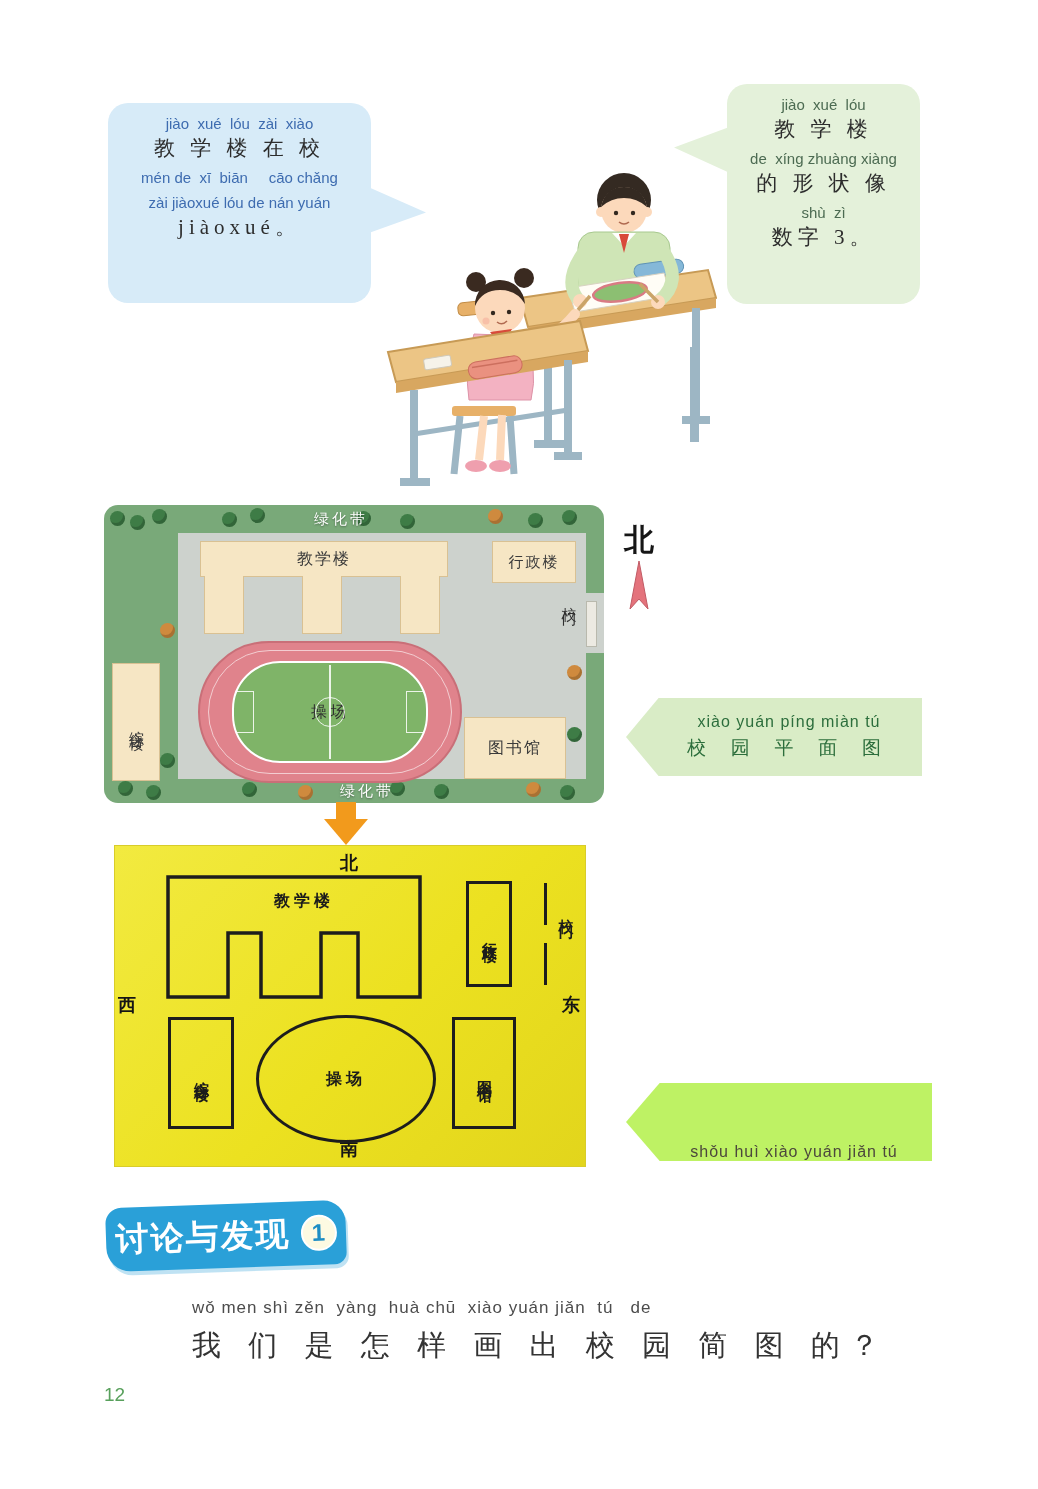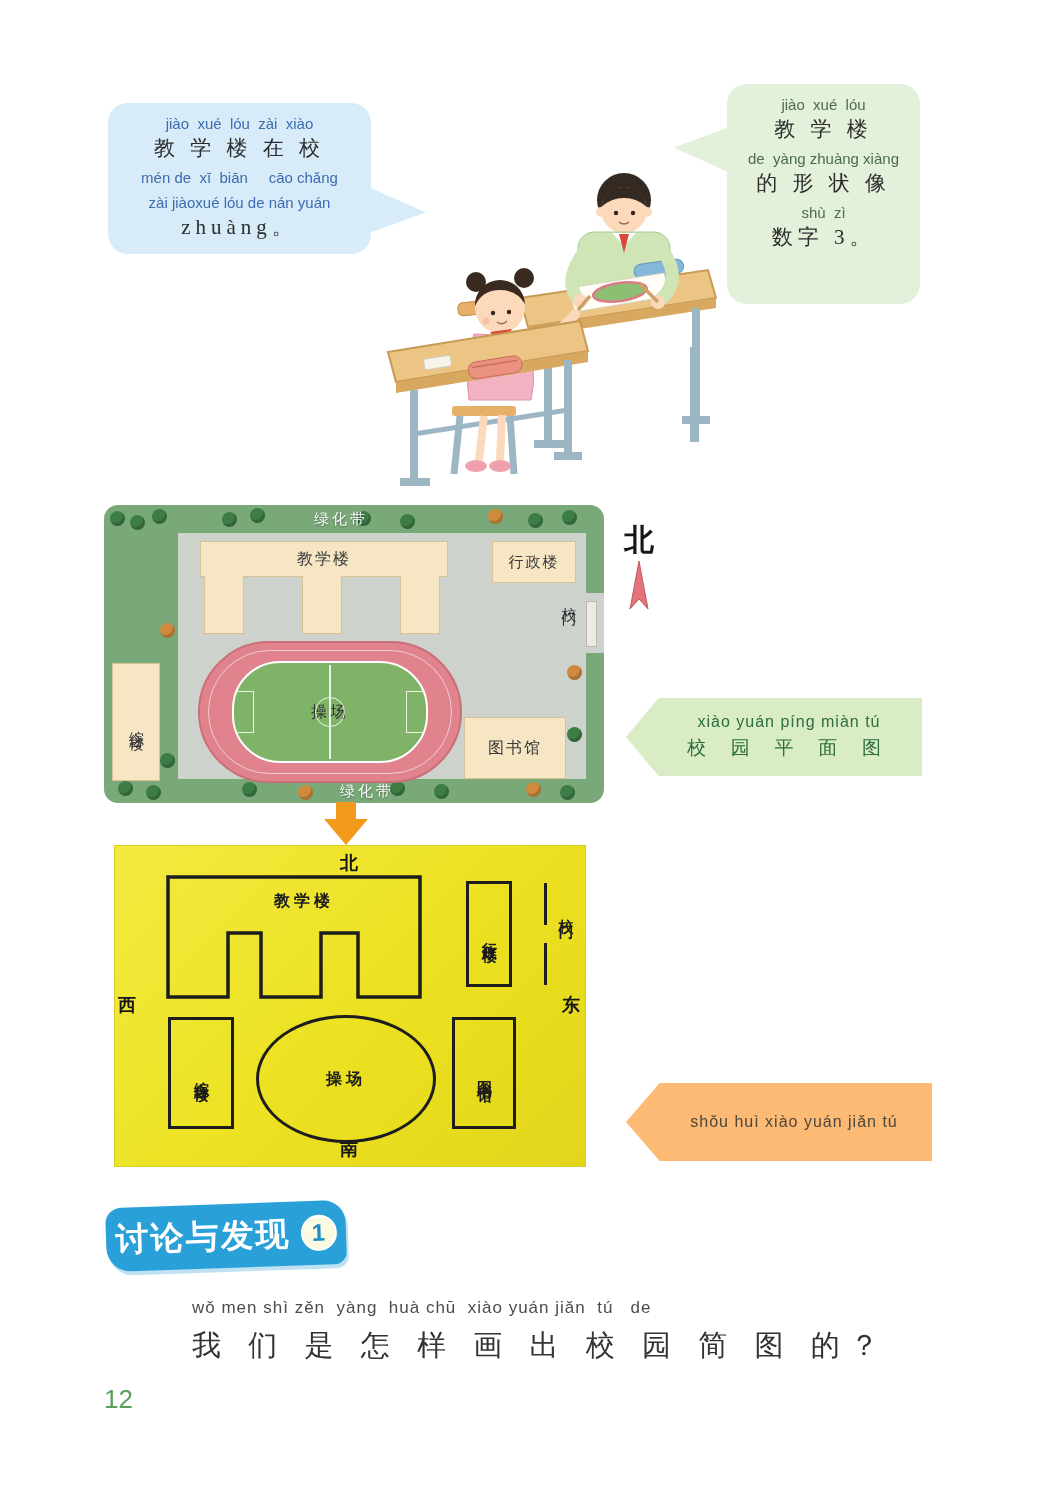--- a/index.html
+++ b/index.html
@@ -6,21 +6,21 @@
   html,body { background:#fff; }
   body { font-family:"Liberation Sans","DejaVu Sans",sans-serif; }
   .page { position:relative; width:1038px; height:1489px; background:#ffffff; overflow:hidden; }
 
   
   .bubble { position:absolute; border-radius:20px; text-align:center; z-index:2; padding-top:12px; }
   .bubble .line { margin-bottom:6px; }
   .bubble .pinyin { display:block; font-size:15px; white-space:pre; line-height:1.25; }
   .bubble .hanzi  { display:block; font-size:21px; color:#2d2d2d; letter-spacing:5px;
                     font-family:"Liberation Serif","DejaVu Serif",serif; line-height:1.4; }
-  .bubble-left  { left:108px; top:103px; width:263px; height:151px; background:#d7ebf8; }
+  .bubble-left  { left:108px; top:103px; width:263px; height:200px; background:#d7ebf8; }
   .bubble-left .pinyin { color:#3e6cb0; }
   .bubble-right { left:727px; top:84px;  width:193px; height:220px; background:#e4f1da; }
   .bubble-right .pinyin { color:#4c6b52; }
   .tail { position:absolute; z-index:3; }
   .tail-left  { left:366px; top:186px; width:60px; height:48px; background:#d7ebf8;
                 clip-path:polygon(0 0,100% 55%,0 100%); }
   .tail-right { left:674px; top:126px; width:58px; height:48px; background:#e4f1da;
                 clip-path:polygon(100% 0,0 45%,100% 100%); }
 
   
@@ -62,21 +62,21 @@
                         font-family:"Liberation Serif","DejaVu Serif",serif; }
 
   
   .callout { position:absolute; display:flex; flex-direction:column; justify-content:center;
              text-align:center; padding-left:30px;
              clip-path:polygon(0 50%, 11% 0, 100% 0, 100% 100%, 11% 100%); }
   .callout .pinyin { font-size:16px; letter-spacing:1px; }
   .callout .hanzi { font-size:19px; letter-spacing:10px; margin-top:4px;
                     font-family:"Liberation Serif","DejaVu Serif",serif; }
   .callout-plan   { left:626px; top:698px; width:296px; height:78px; background:#d9ecc6; color:#2c6e3c; }
-  .callout-sketch { left:626px; top:1083px; width:306px; height:78px; background:#fdba74; color:#4c473c; }
+  .callout-sketch { left:626px; top:1083px; width:306px; height:78px; background:#bef264; color:#4c473c;justify-content:flex-end; }
 
   
   .down-arrow { position:absolute; left:324px; top:802px; width:44px; height:44px; }
   .down-arrow .shaft { position:absolute; left:12px; top:0; width:20px; height:17px; background:#f29a1c; }
   .down-arrow .head  { position:absolute; left:0; top:17px; width:0; height:0;
                        border-left:22px solid transparent; border-right:22px solid transparent;
                        border-top:26px solid #f29a1c; }
 
   
   .sketch { position:absolute; left:114px; top:845px; width:472px; height:322px;
@@ -102,49 +102,49 @@
   .badge .num { width:36px; height:36px; border-radius:50%; background:#fdfae2; color:#1e8ec4;
                 font-size:24px; font-weight:bold; display:flex; align-items:center;
                 justify-content:center; border:2px solid #ffffff; }
 
   
   .question { position:absolute; left:192px; top:1298px; }
   .question .pinyin { font-size:17px; color:#4c4c4c; letter-spacing:1px; white-space:pre; }
   .question .hanzi  { margin-top:8px; font-size:29px; color:#333; letter-spacing:10px;
                       font-family:"Liberation Serif","DejaVu Serif",serif; }
 
-  .page-num { position:absolute; left:104px; top:1384px; font-size:26px; color:#58a05c; }
+  .page-num { position:absolute; left:104px; top:1384px; font-size:19px; color:#58a05c; }
 </style>
 </head>
 <body>
 
 <div class="page">
 
   <div class="bubble bubble-left">
     <div class="line">
       <span class="pinyin">jiào  xué  lóu  zài  xiào</span>
       <span class="hanzi">教 学 楼 在 校</span>
     </div>
     <div class="line">
       <span class="pinyin">mén de  xī  biān     cāo chǎng</span>
     </div>
     <div class="line">
       <span class="pinyin">zài jiàoxué lóu de nán yuán</span>
-      <span class="hanzi">zhuàng。</span>
+      <span class="hanzi">jiàoxué。</span>
     </div>
   </div>
   <div class="tail tail-left"></div>
 
   <div class="bubble bubble-right">
     <div class="line">
       <span class="pinyin">jiào  xué  lóu</span>
       <span class="hanzi">教 学 楼</span>
     </div>
     <div class="line">
-      <span class="pinyin">de  yàng zhuàng xiàng</span>
+      <span class="pinyin">de  xíng zhuàng xiàng</span>
       <span class="hanzi">的 形 状 像</span>
     </div>
     <div class="line">
       <span class="pinyin">shù  zì</span>
       <span class="hanzi">数字 3。</span>
     </div>
   </div>
   <div class="tail tail-right"></div>
 
   <div class="illus">

